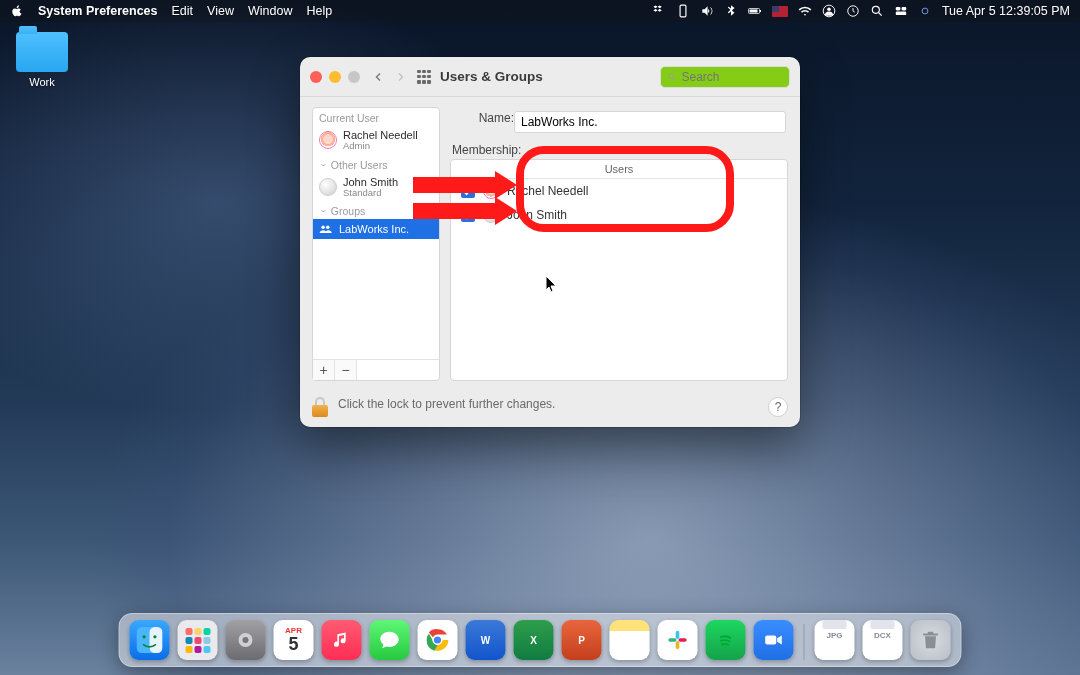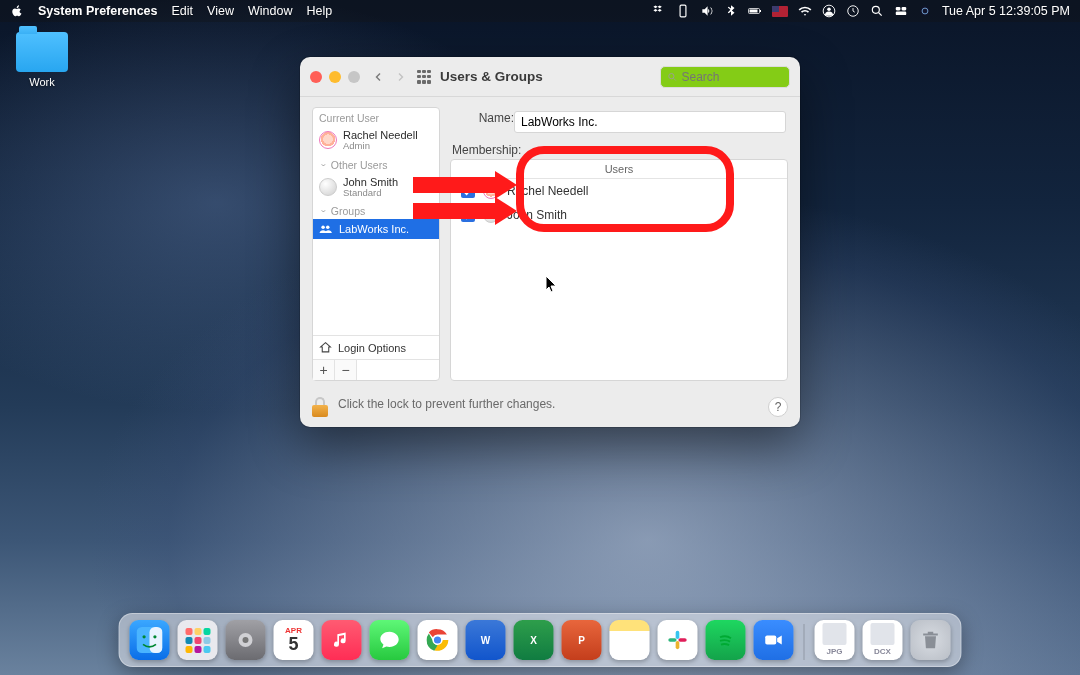--- a/index.html
+++ b/index.html
@@ -99,21 +99,21 @@
   .cursor { position:absolute; width:12px; height:18px; }
   .cursor svg{width:12px;height:18px;}
 
   
   .dock { position:absolute; left:50%; bottom:8px; transform:translateX(-50%); background:rgba(230,232,236,.55); border:1px solid rgba(255,255,255,.35); border-radius:14px; padding:6px 10px; display:flex; align-items:flex-end; gap:8px; box-shadow:0 6px 20px rgba(0,0,0,.35); backdrop-filter: blur(6px); }
   .dock .app { width:40px; height:40px; border-radius:9px; display:flex; align-items:center; justify-content:center; font-size:10px; font-weight:700; color:#fff; box-shadow:0 2px 4px rgba(0,0,0,.25); }
   .dock .sep { width:1px; height:36px; background:rgba(0,0,0,.2); margin:0 2px; }
   .dock .date { background:#fff; color:#e33; flex-direction:column; line-height:1; }
   .dock .date .m{font-size:8px;color:#e33;font-weight:700;}
   .dock .date .d{font-size:18px;color:#333;font-weight:600;}
-  .dock .doc { background:#fff; display:flex; flex-direction:column; align-items:center; justify-content:flex-end; color:#889; font-size:8px; padding-bottom:4px;}
+  .dock .doc { background:#fff; display:flex; flex-direction:column; align-items:center; justify-content:flex-end; color:#889; font-size:8px; padding-bottom:20px;}
   .dock .doc::before{content:"";width:24px;height:22px;background:#e1e4ea;border-radius:2px;margin-bottom:2px;}
   .dock .trash { background:radial-gradient(#d8dce2,#b9bec6); }
   .dock .trash svg{width:22px;height:24px;fill:#8a8f97;}
 </style>
 </head>
 <body>
 
 <div class="desktop"></div>
 
 <div class="menubar">
@@ -265,26 +265,20 @@
       <div class="section-lbl withchev">Groups</div>
       <div class="group-row">
         <svg viewBox="0 0 24 16">
             <circle cx="7" cy="5" r="3"></circle>
             <circle cx="15" cy="5" r="3"></circle>
             <path d="M1 15c0-3 3-5 6-5s6 2 6 5zM11 15c0-3 2-5 5-5s6 2 6 5z"></path>
           </svg>
         <span>LabWorks Inc.</span>
       </div>
       <div class="spacer"></div>
-      <div class="login-opts">
-        <svg viewBox="0 0 24 24">
-            <path d="M12 3l9 8h-3v9H6v-9H3z" fill="none" stroke="#444" stroke-width="2"></path>
-          </svg>
-        <span>Login Options</span>
-      </div>
       <div class="pm-row">
         <button>+</button>
         <button>−</button>
       </div>
     </div>
 
     <div class="main">
       <div class="name-row">
         <div class="lbl">Name:</div>
         <input type="text" value="LabWorks Inc." style="">

